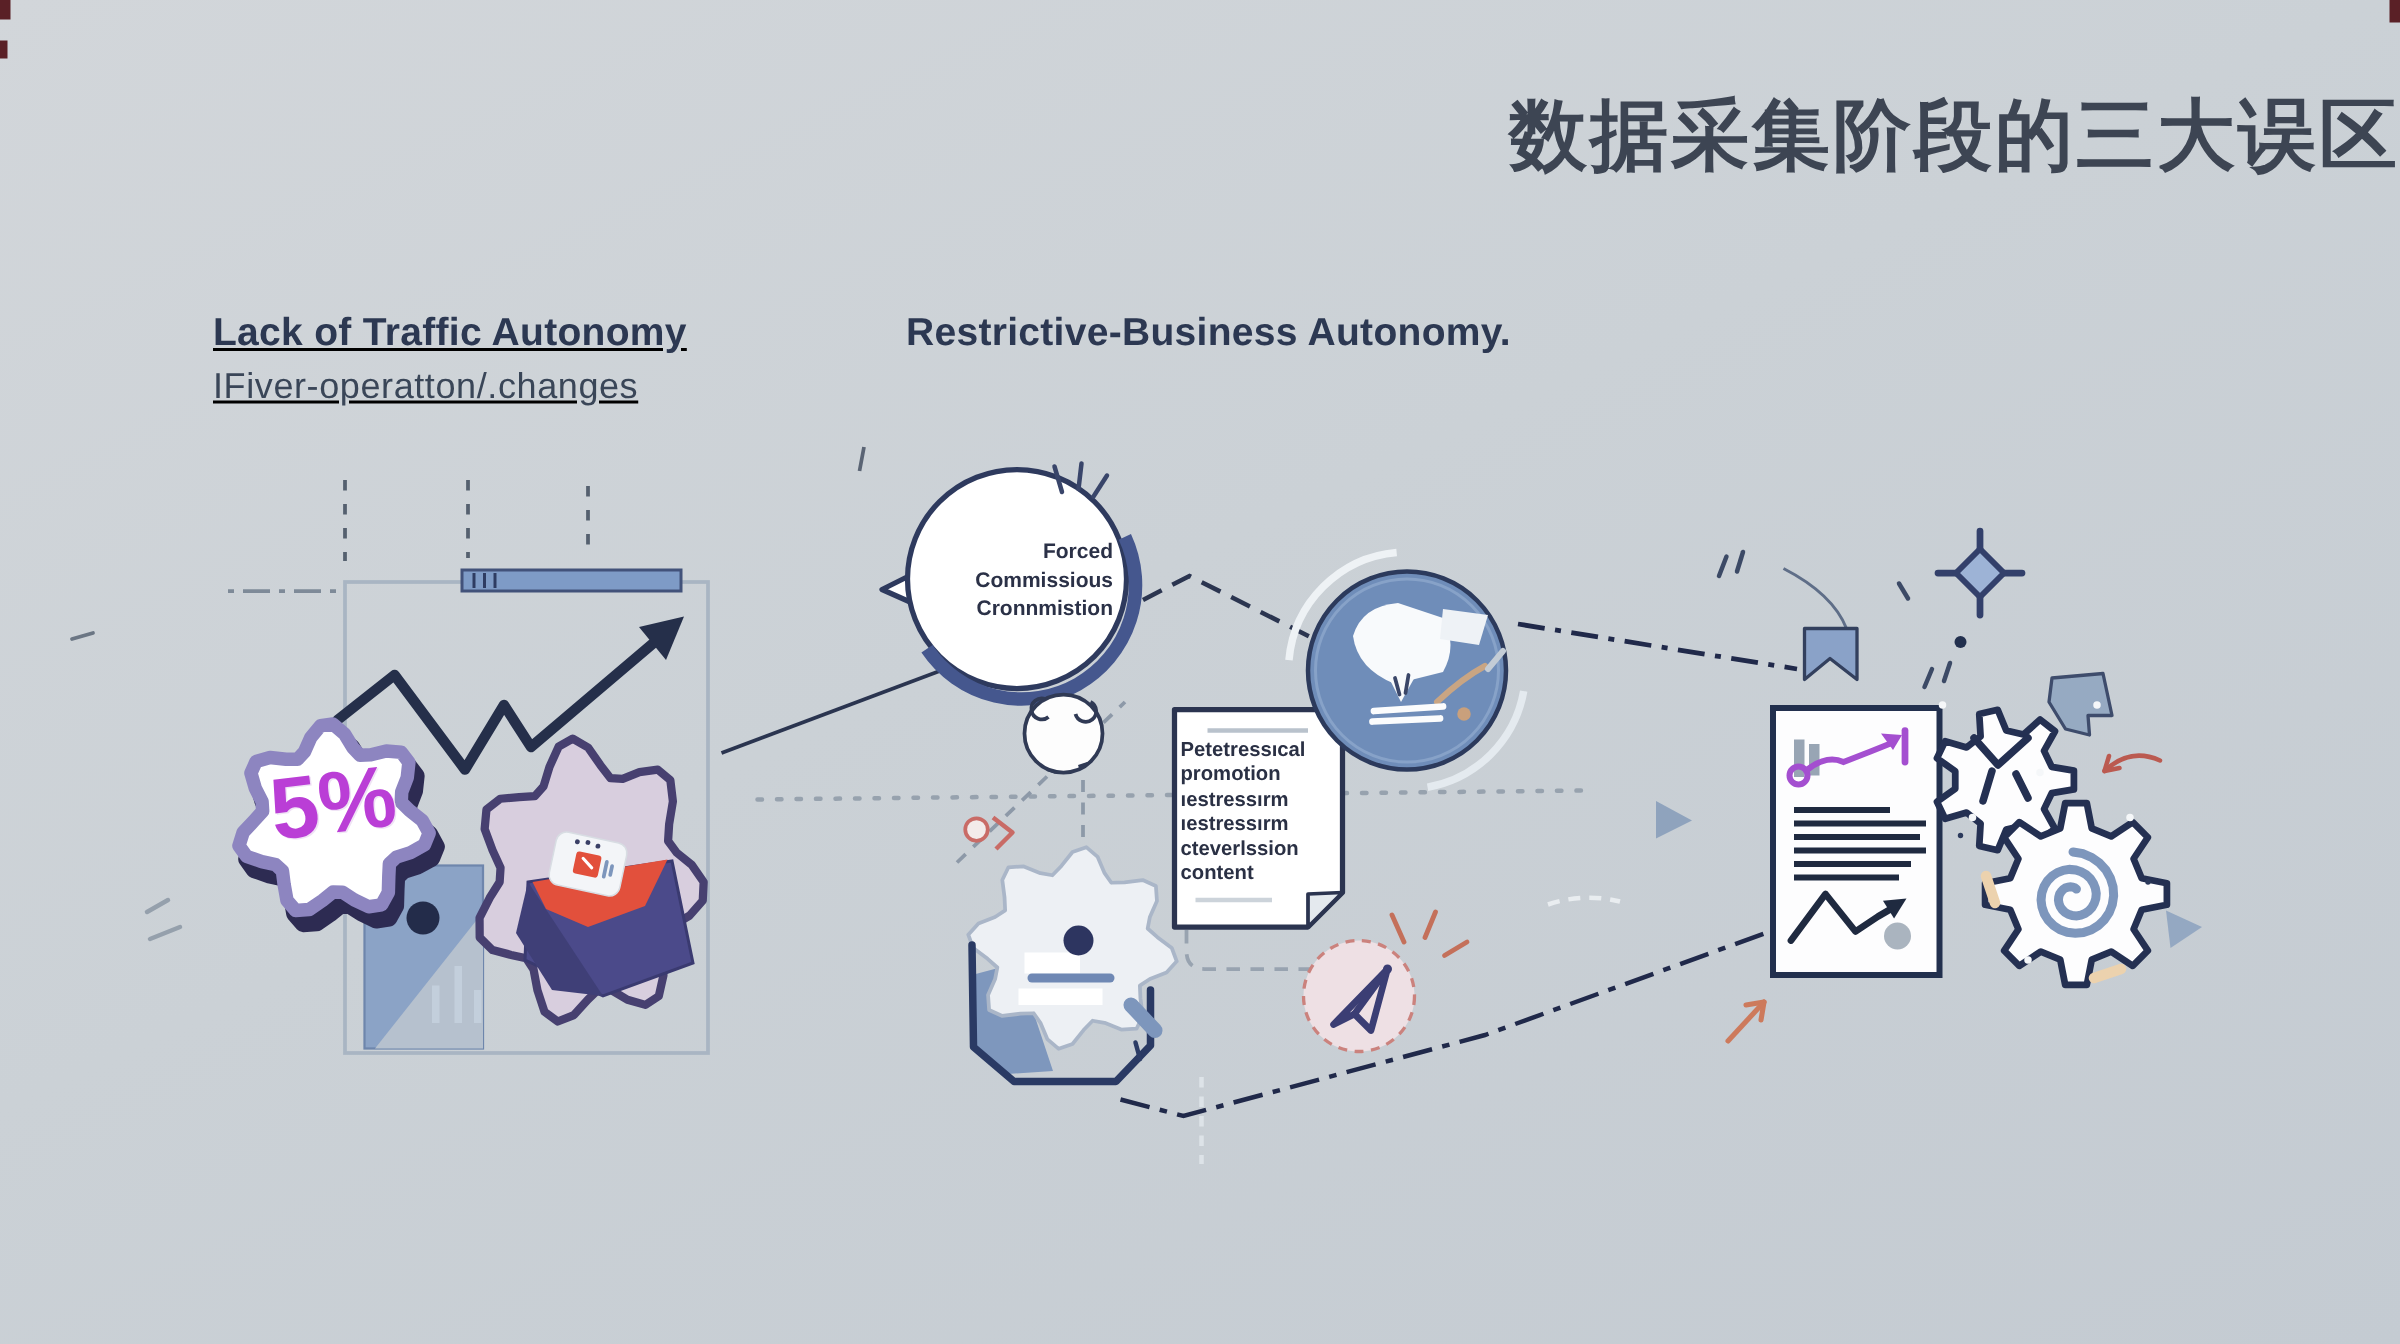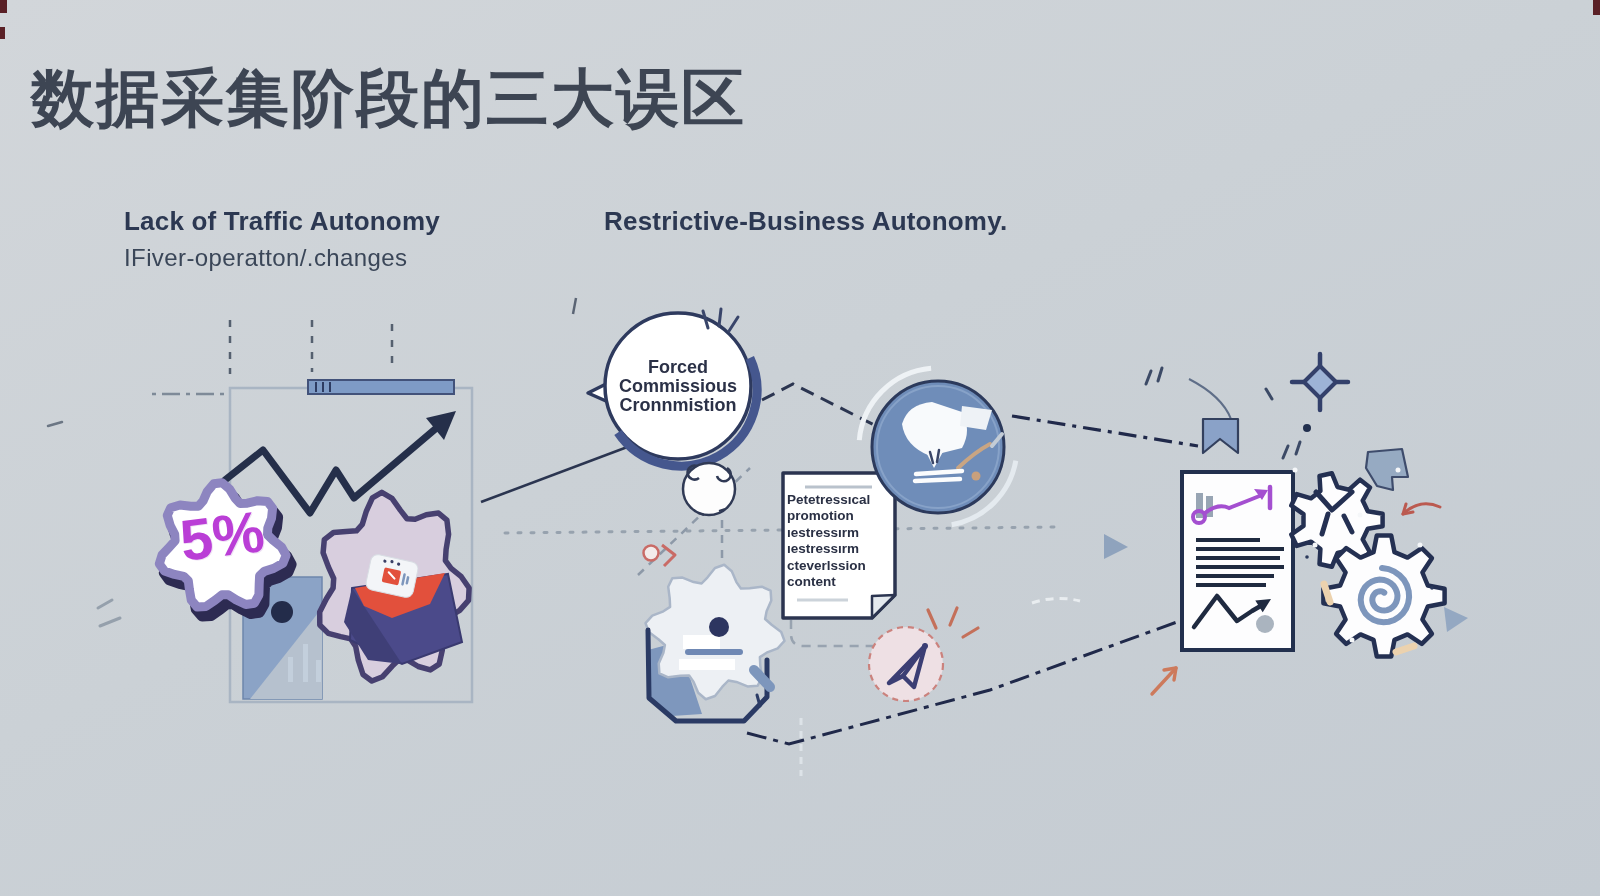--- a/index.html
+++ b/index.html
@@ -3,29 +3,29 @@
 <meta charset="utf-8">
 <style>
   html,body{margin:0;padding:0;background:#b9bfc6;}
   .stage{
     position:relative;width:1600px;height:896px;overflow:hidden;
     background:linear-gradient(155deg,#d2d6da 0%,#cbd1d6 45%,#c4cbd2 100%);
     font-family:"Liberation Sans", sans-serif;
   }
   .abs{position:absolute;}
   .title{
-    left:0;right:0;top:56px;text-align:left;
-    font-size:63px;font-weight:600;letter-spacing:2px;color:#3d4553;margin-left:31px;
+    left:0;right:0;top:56px;text-align:right;
+    font-size:52px;font-weight:600;letter-spacing:2px;color:#3d4553;
   }
   .col{width:470px;}
   .col h3{margin:0;font-size:26px;font-weight:700;color:#2c3852;letter-spacing:.2px;}
   .col p{margin:7px 0 0 0;font-size:24px;font-weight:400;color:#3a4658;letter-spacing:.4px;}
   .bubble-text{
-    left:614px;top:358px;width:128px;text-align:center;
-    font-size:18px;line-height:19px;font-weight:600;color:#2b3147;
+    left:614px;top:358px;width:128px;text-align:right;
+    font-size:14px;line-height:19px;font-weight:600;color:#2b3147;
   }
   .note-text{
     left:787px;top:492px;width:104px;
     font-size:13.5px;line-height:16.4px;font-weight:600;color:#2a3044;
   }
   .pct{
     left:160px;top:502px;width:124px;text-align:center;
     font-size:58px;font-weight:800;color:#ba3ed6;transform:rotate(-7deg);
     text-shadow:1px 1px 0 #efe3f5;
   }
@@ -271,21 +271,21 @@
 
   <g fill="#5a2026">
     <rect x="0" y="0" width="7" height="13"></rect>
     <rect x="0" y="27" width="5" height="12"></rect>
     <rect x="1593" y="0" width="7" height="15"></rect>
   </g>
 </svg>
 
   <div class="abs title">数据采集阶段的三大误区</div>
 
-  <div class="abs col" style="left:124px;top:206px;">
+  <div class="abs col" style="left:142px;top:206px;text-decoration:underline;">
     <h3>Lack of Traffic Autonomy</h3>
     <p>IFiver-operatton/.changes</p>
   </div>
   <div class="abs col" style="left:604px;top:206px;">
     <h3>Restrictive-Business Autonomy.</h3>
   </div>
   <div class="abs col" style="left:1092px;top:206px;">
   </div>
 
   <div class="abs pct">5%</div>

